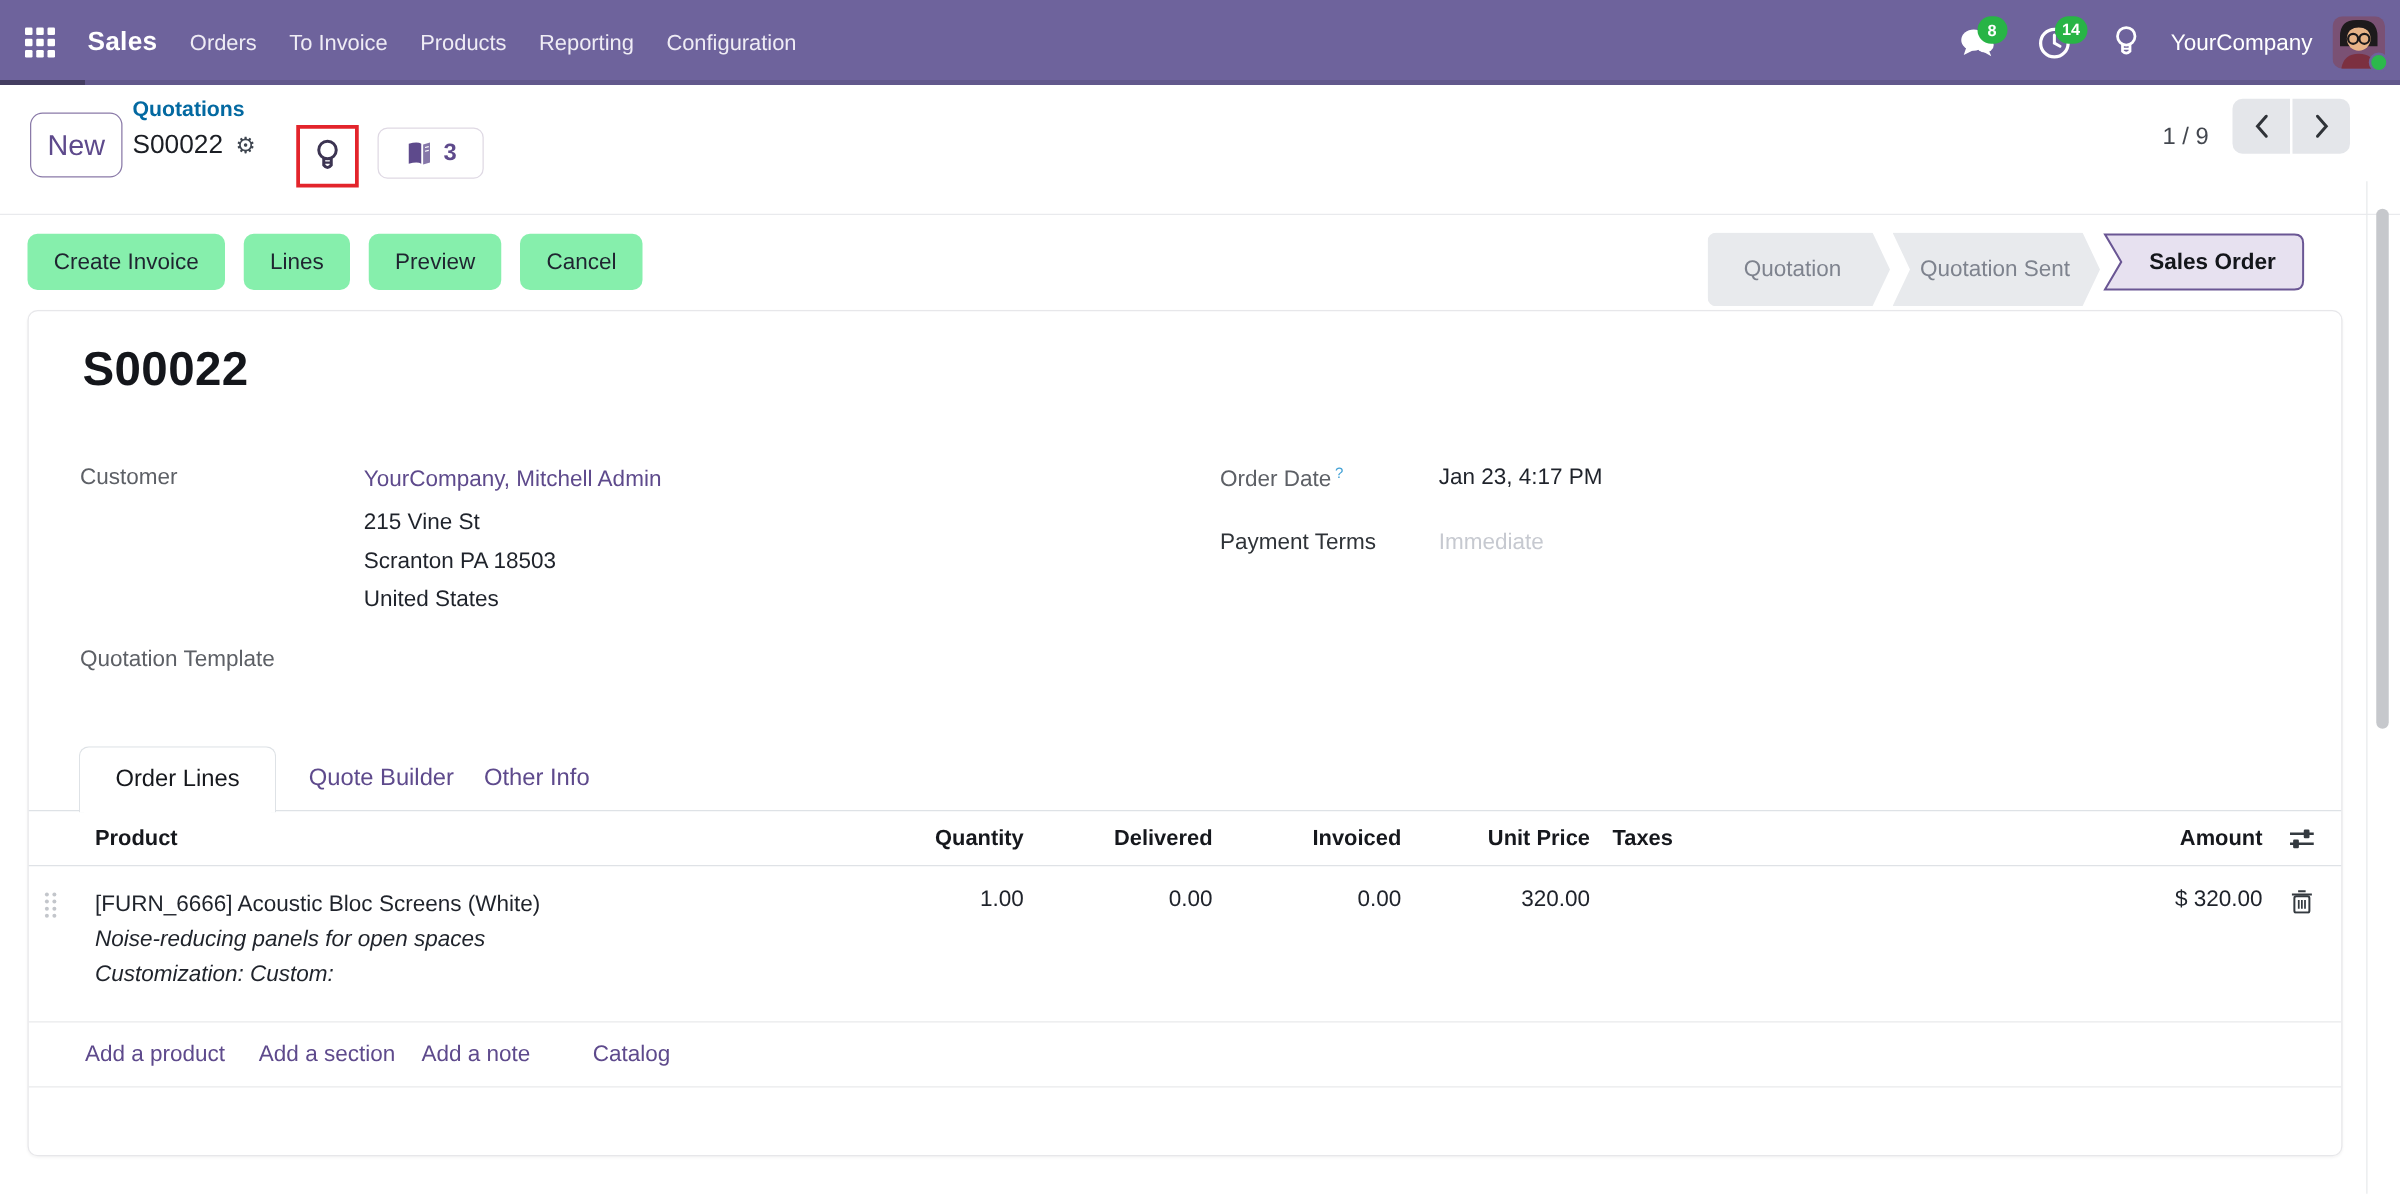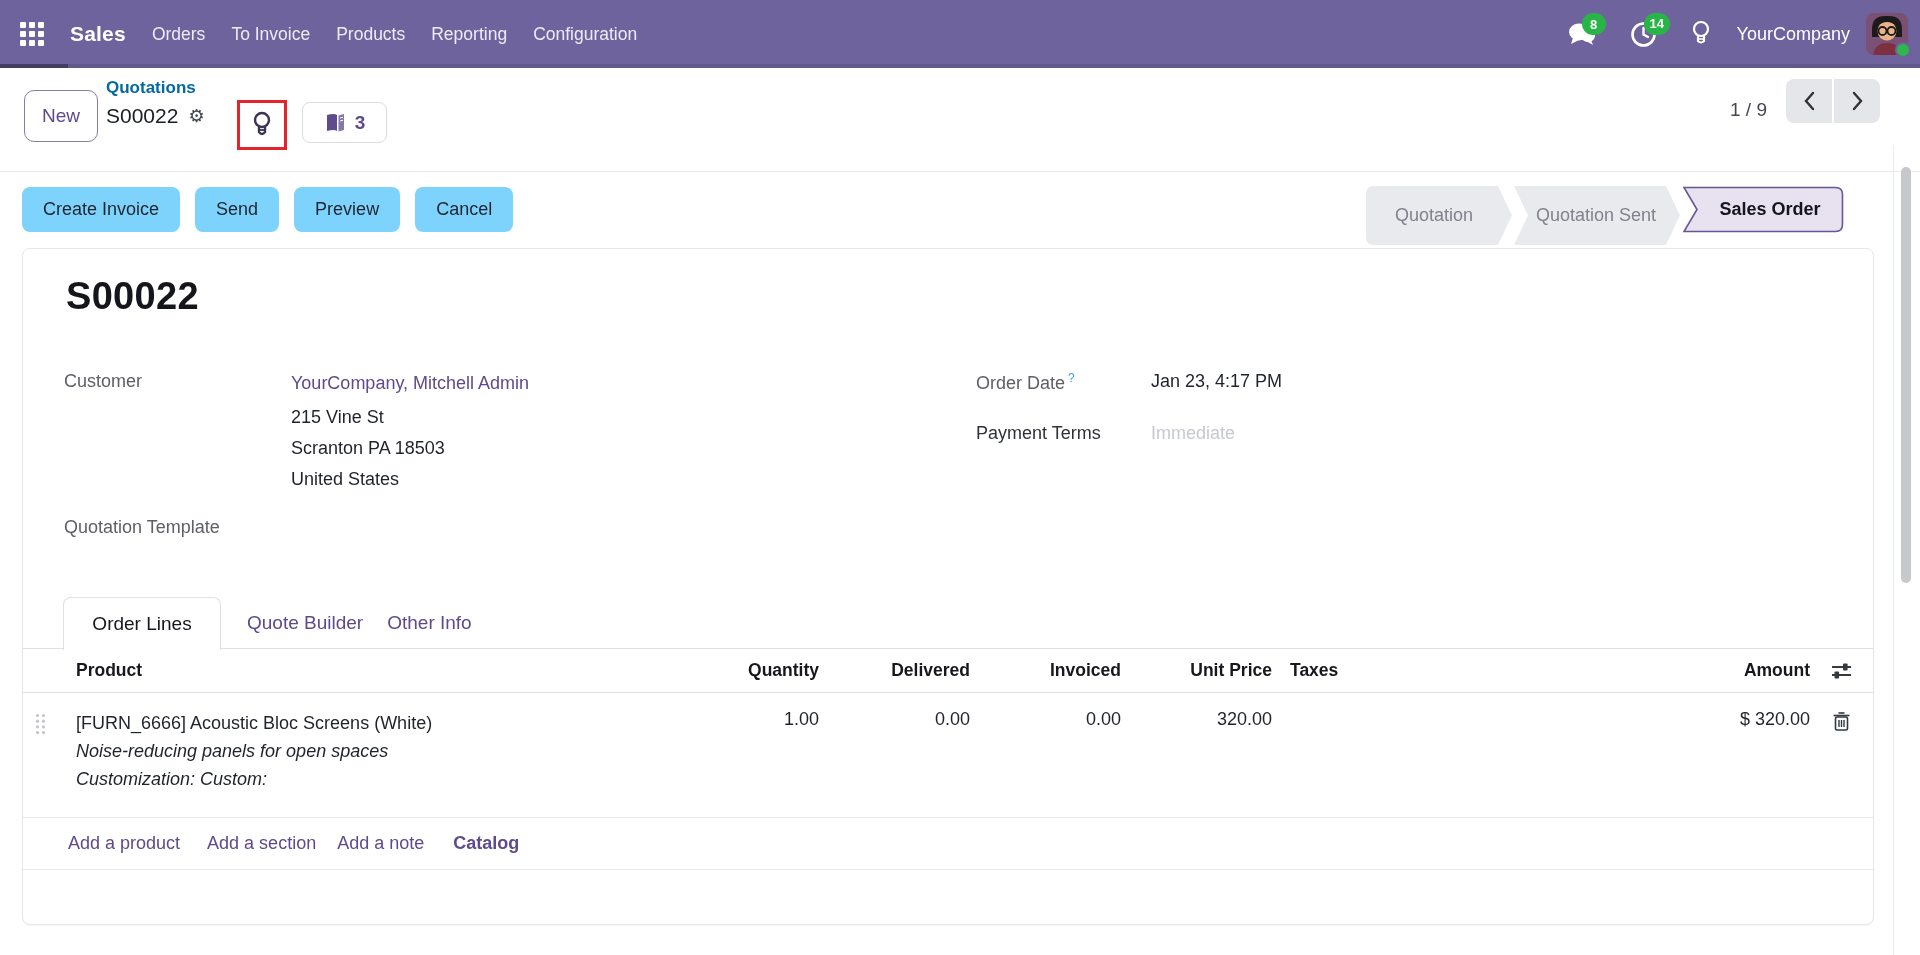--- a/index.html
+++ b/index.html
@@ -28,42 +28,42 @@
   .nav-progress-strip { position:absolute; left:0; bottom:0; width:1920px; height:4px;
     background:rgba(0,0,0,.10); }
   .nav-progress-chip { position:absolute; left:0; bottom:0; width:68px; height:4px;
     background:rgba(0,0,0,.30); }
 
   
   .control-panel { position:absolute; left:0; top:68px; width:1920px; height:104px;
     background:#fff; border-bottom:1px solid #e9eaed; }
   .btn-new { position:absolute; left:24px; top:22px; width:74px; height:52px;
     background:#fff; border:1px solid #8a7aa8; border-radius:10px; color:#5e4a8c;
-    font-size:19px; font-family:inherit; cursor:pointer; }
+    font-size:23px; font-family:inherit; cursor:pointer; }
   .breadcrumb-block { position:absolute; left:106px; top:10px; }
   .breadcrumb-parent { font-size:17px; color:#0369a1; font-weight:600; cursor:pointer; display:block; }
   .breadcrumb-current-row { display:flex; align-items:center; gap:10px; margin-top:6px; }
   .breadcrumb-current { font-size:21px; color:#1b1e24; font-weight:500; }
   .gear-btn { font-size:18px; color:#3f4650; cursor:pointer; line-height:1; }
   .redbox { position:absolute; left:237px; top:32px; width:50px; height:50px;
     border:3px solid #e3242b; display:flex; align-items:center; justify-content:center; }
   .attach-btn { position:absolute; left:302px; top:34px; width:85px; height:41px;
     background:#fff; border:1px solid #dfd9e4; border-radius:8px; display:flex;
     align-items:center; justify-content:center; gap:9px; cursor:pointer; }
   .attach-count { color:#5e4a8c; font-size:19px; font-weight:600; }
   .pager-value { position:absolute; left:1730px; top:31px; font-size:19px; color:#43474f; }
   .pager-group { position:absolute; left:1786px; top:11px; display:flex; gap:2px; }
   .pager-btn { width:46px; height:44px; background:#e4e6ea; border:none; cursor:pointer;
     display:flex; align-items:center; justify-content:center; }
   .pager-prev { border-radius:8px 0 0 8px; }
   .pager-next { border-radius:0 8px 8px 0; }
 
   
   .action-bar { position:absolute; left:22px; top:187px; display:flex; gap:15px; }
-  .btn-gray { height:45px; padding:0 21px; background:#7dd3fc; border:none; border-radius:8px;
+  .btn-gray { height:45px; padding:0 21px; background:#86efac; border:none; border-radius:8px;
     font-size:18px; color:#1f2430; font-family:inherit; cursor:pointer; }
 
   
   .statusbar { position:absolute; left:1366px; top:186px; height:47px; display:flex; }
   .status-step { height:59px; background:#e8eaed; color:#7e838e; font-size:18px;
     display:flex; align-items:center; justify-content:center; cursor:pointer; }
   .status-step.first { width:146px; border-radius:7px 0 0 7px; padding-right:10px;
     clip-path:polygon(0 0, calc(100% - 14px) 0, 100% 50%, calc(100% - 14px) 100%, 0 100%); }
   .status-step.mid { width:166px; margin-left:2px; padding-left:6px; padding-right:8px;
     clip-path:polygon(0 0, calc(100% - 14px) 0, 100% 50%, calc(100% - 14px) 100%, 0 100%, 14px 50%); }
@@ -117,21 +117,21 @@
   .prod-name { line-height:24px; }
   .prod-desc { font-style:italic; line-height:28px; margin-top:8px; }
   .prod-desc span { display:block; }
   .drag-handle { margin-top:4px; cursor:grab; }
   .addline-row { height:52px; border-bottom:1px solid #e9eaec; display:flex;
     align-items:center; font-size:18px; }
   .addline-row .lnk { color:#5e4a8c; cursor:pointer; }
   .lnk-product { margin-left:45px; }
   .lnk-section { margin-left:27px; }
   .lnk-note { margin-left:21px; }
-  .lnk-catalog { margin-left:29px;font-weight:bold; }
+  .lnk-catalog { margin-left:50px; }
 
   
   .scroll-gutter { position:absolute; left:1893px; top:145px; width:27px; height:810px;
     border-left:1px solid #e8eaec; }
   .scroll-thumb { position:absolute; left:1901px; top:167px; width:10px; height:416px;
     background:#c6c8cc; border-radius:5px; cursor:pointer; }
 </style>
 </head>
 <body>
 
@@ -233,21 +233,21 @@
     <button class="pager-btn pager-next">
       <svg width="13" height="20" viewBox="0 0 13 20">
         <polyline points="3,2 10,10 3,18" fill="none" stroke="#2f3338" stroke-width="2.4" stroke-linecap="round"></polyline>
       </svg>
     </button>
   </div>
 </div>
 
 <div class="action-bar">
   <button class="btn-gray">Create Invoice</button>
-  <button class="btn-gray">Send</button>
+  <button class="btn-gray">Lines</button>
   <button class="btn-gray">Preview</button>
   <button class="btn-gray">Cancel</button>
 </div>
 
 <div class="statusbar">
   <div class="status-step first">Quotation</div>
   <div class="status-step mid">Quotation Sent</div>
   <div class="status-active">
     <svg width="162" height="47" viewBox="0 0 162 47">
       <path d="M2,1.5 H153.5 Q160.5,1.5 160.5,8.5 V38.5 Q160.5,45.5 153.5,45.5 H2 L15,23.5 Z" fill="#e7e1f0" stroke="#6a5694" stroke-width="1.6"></path>

